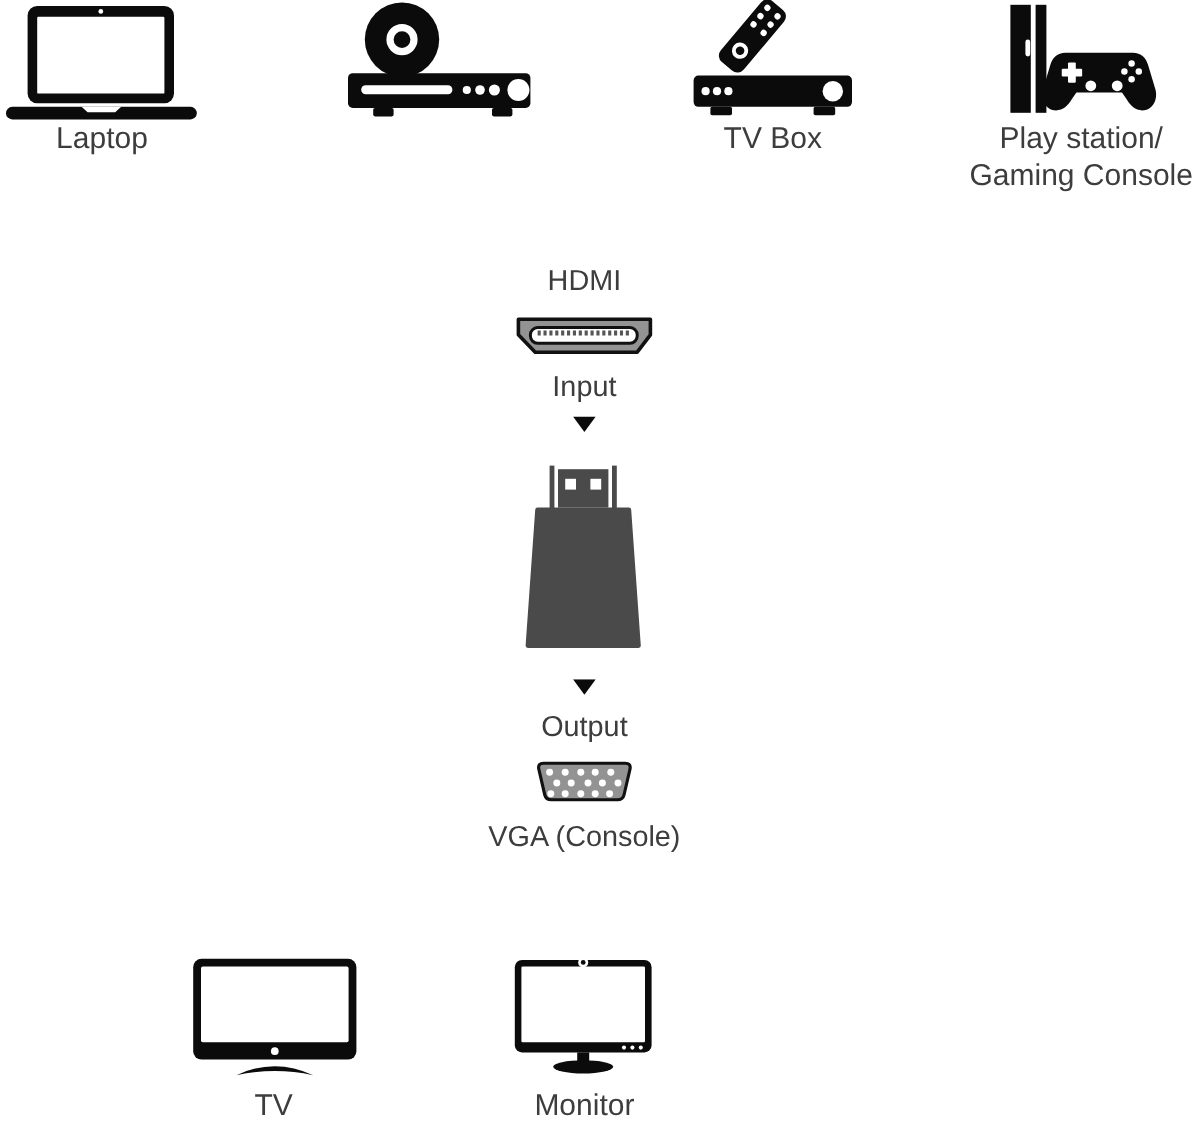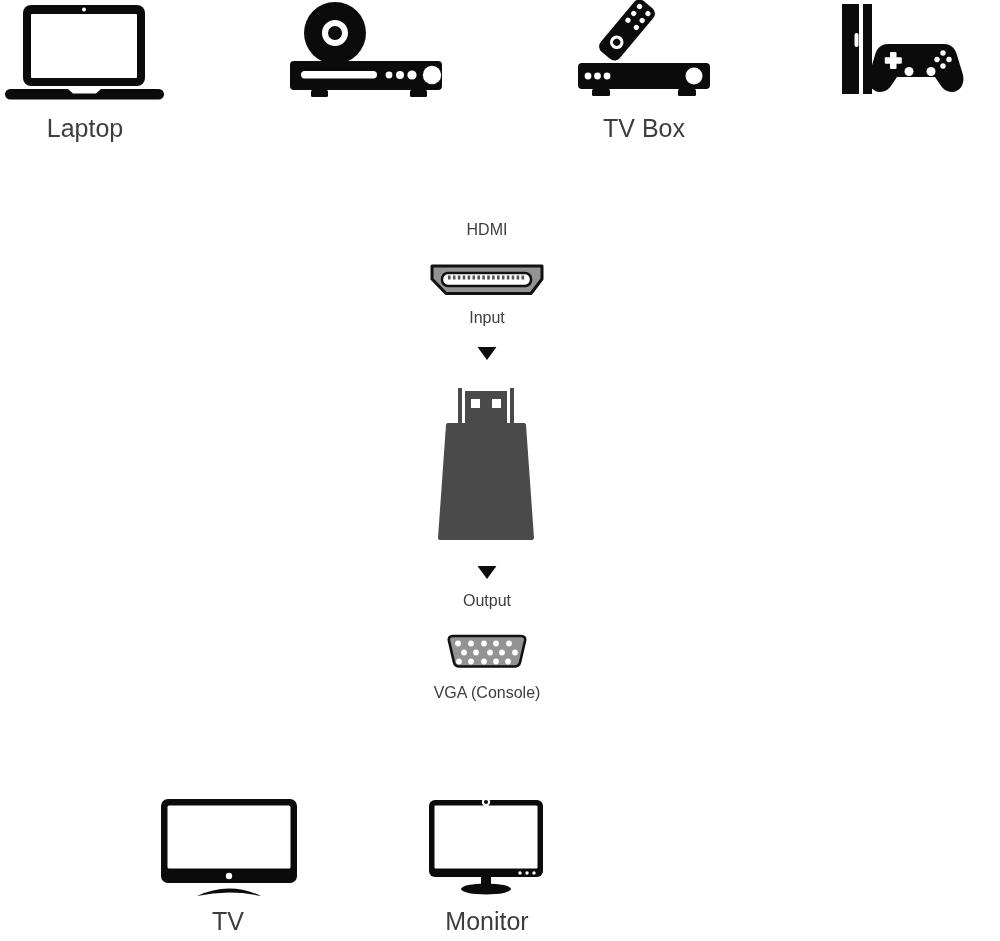--- a/index.html
+++ b/index.html
@@ -4,24 +4,24 @@
 <style>
   html,body{margin:0;padding:0;background:#ffffff;}
   .canvas{
     position:relative;width:1000px;height:941px;background:#ffffff;overflow:hidden;
     font-family:"Liberation Sans", sans-serif;color:#3d3d3d;
   }
   .device{position:absolute;display:flex;flex-direction:column;align-items:center;}
   .icon-slot{display:flex;align-items:flex-end;justify-content:center;width:100%;}
   .top-row .icon-slot{height:100px;}
   .bottom-row .icon-slot{height:102px;}
-  .label{margin-top:13px;font-size:25px;line-height:31px;color:#3d3d3d;text-align:center;white-space:nowrap;}
+  .label{font-size:25px;line-height:31px;color:#3d3d3d;text-align:center;white-space:nowrap;}
   .bottom-row .label{margin-top:9px;}
   .center-item{position:absolute;left:487px;transform:translateX(-50%);}
-  .center-label{font-size:16px;color:#3d3d3d;white-space:nowrap;}
+  .center-label{font-size:24px;color:#3d3d3d;white-space:nowrap;}
   #laptop-block{left:4px;top:0;width:162px;}
   #dvd-block{left:286px;top:0;width:160px;}
   #tvbox-block{left:564px;top:0;width:160px;}
   #console-block{left:802px;top:0;width:198px;}
   #hdmi-label{top:221px;}
   #hdmi-connector{top:263px;}
   #input-label{top:309px;}
   #arrow-1{top:347px;}
   #adapter-figure{top:384px;}
   #arrow-2{top:566px;}
@@ -106,20 +106,22 @@
           <circle cx="129" cy="54" r="2.7" fill="#ffffff"></circle>
           <circle cx="123" cy="60.5" r="2.7" fill="#ffffff"></circle>
           <circle cx="135" cy="60.5" r="2.7" fill="#ffffff"></circle>
           <circle cx="129" cy="67" r="2.7" fill="#ffffff"></circle>
           <circle cx="95" cy="72.5" r="4.5" fill="#ffffff"></circle>
           <circle cx="117" cy="72.5" r="4.5" fill="#ffffff"></circle>
         </g>
       </svg>
     </div>
     <div class="label">
+      <div>Play station/</div>
+      <div>Gaming Console</div>
     </div>
   </div>
 
   <div class="center-item center-label" id="hdmi-label">HDMI</div>
 
   <div class="center-item" id="hdmi-connector">
     <svg width="116" height="34" viewBox="0 0 116 34">
       <path d="M3 3 H113 V16 L102 30.5 H17 L3 16 Z" fill="#939393" stroke="#111111" stroke-width="3" stroke-linejoin="round"></path>
       <rect x="13" y="10" width="89" height="13" rx="6" fill="#ffffff" stroke="#111111" stroke-width="2.5"></rect>
       <line x1="19" y1="14.5" x2="97" y2="14.5" stroke="#555555" stroke-width="4" stroke-dasharray="2.6 2.3"></line>

